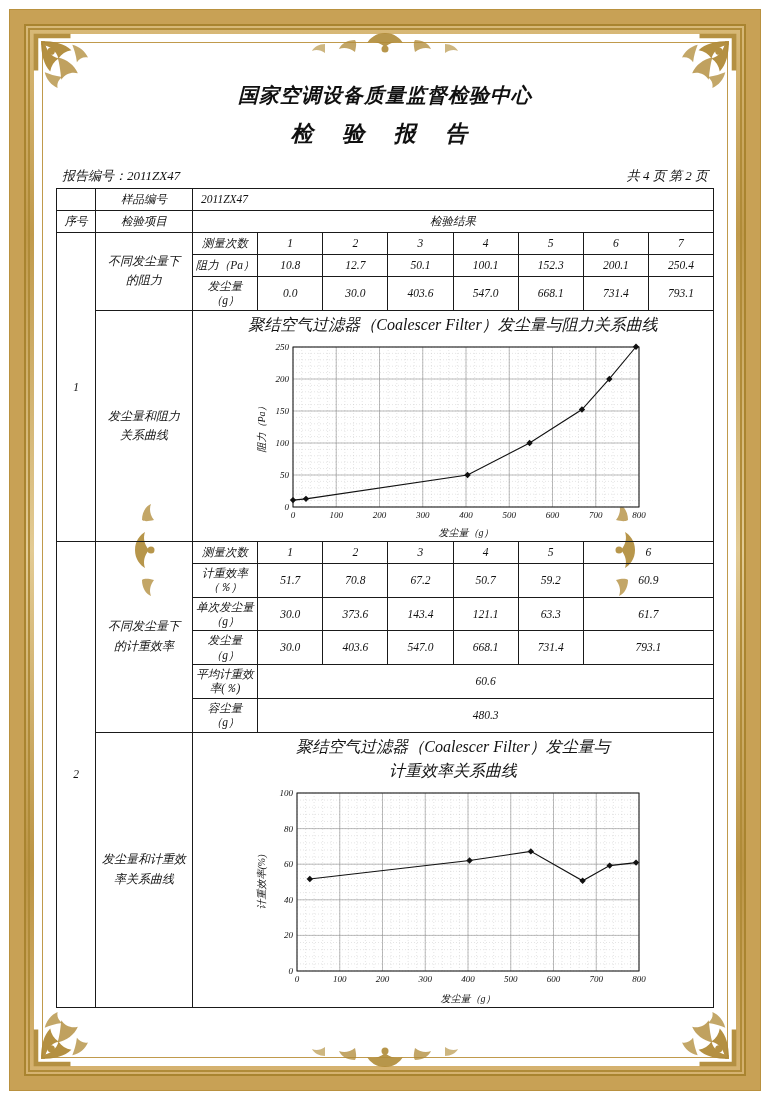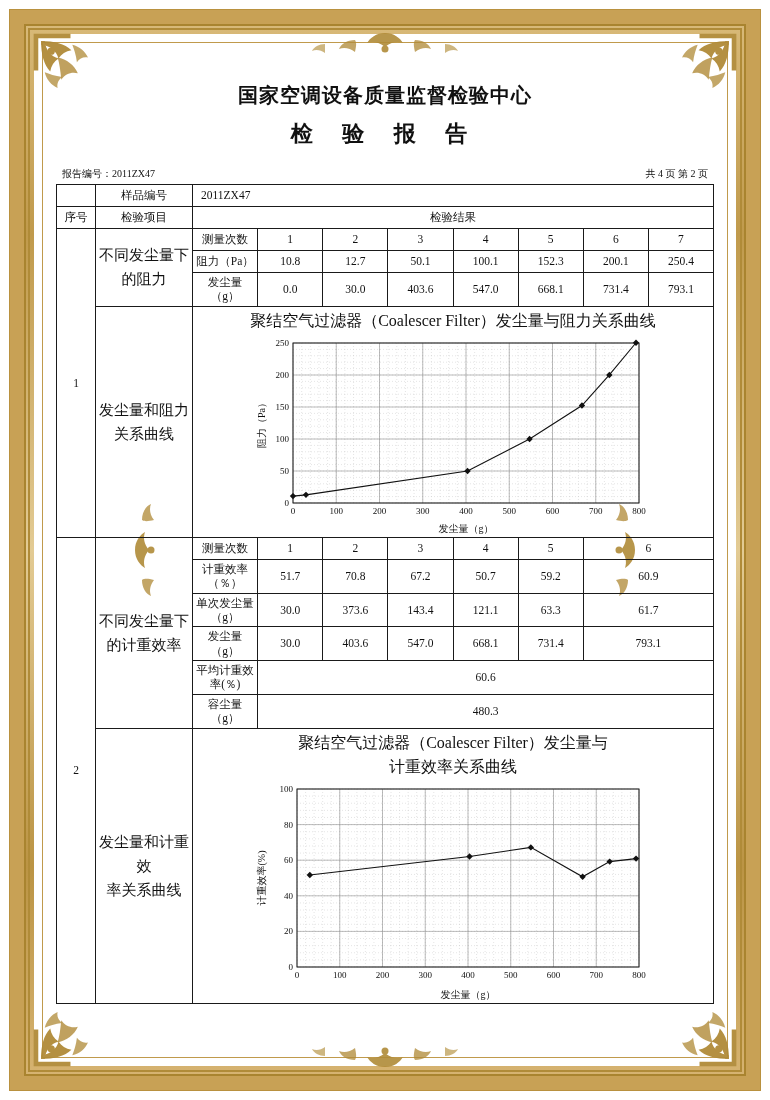--- a/index.html
+++ b/index.html
@@ -5,20 +5,21 @@
   html,body{margin:0;padding:0;}
   body{
     width:770px;height:1100px;
     font-family:"Liberation Serif", serif;
     background:#ffffff;
     overflow:hidden;
   }
   .page{
     position:relative;width:770px;height:1100px;
     background:#ffffff;
+    font-style:italic;
   }
   
   .frame-outer{
     position:absolute;left:10px;top:10px;right:10px;bottom:10px;
     border:14px solid #c8a155;
     background:
       linear-gradient(180deg,#d8b978 0%,#c09a4c 20%,#e3cb94 50%,#bb9444 80%,#d6b371 100%);
     box-shadow:inset 0 0 0 2px #a9842f, 0 0 0 1px #b9913f;
   }
   .frame-inner-white{
@@ -56,36 +57,36 @@
   .org-title{
     text-align:center;font-size:20px;font-weight:bold;letter-spacing:1px;
     color:#101010;margin-top:22px;
   }
   .doc-title{
     text-align:center;font-size:22px;font-weight:bold;letter-spacing:12px;
     color:#101010;margin-top:10px;
   }
   .meta-row{
     display:flex;justify-content:space-between;align-items:flex-end;
-    font-size:10px;color:#111;margin-top:18px;padding:0 6px 3px 6px;
+    font-size:13px;color:#111;margin-top:18px;padding:0 6px 3px 6px;
   }
   
   table.report{
     border-collapse:collapse;width:100%;table-layout:fixed;
     font-size:11.5px;color:#111;padding-left:12px;
   }
   table.report td{
     border:1px solid #1a1a1a;text-align:center;vertical-align:middle;
     padding:2px 2px;height:17px;line-height:1.25;
   }
   td.sn{width:34px;margin-left:32px;}
   td.item{width:92px;}
   td.lbl{width:104px;margin-left:31px;}
   .chart-cell{padding:6px 2px 4px 2px;}
-  .item-text{font-size:15px;line-height:1.6;}
+  .item-text{font-size:12px;line-height:1.6;}
 
   
   .chart-wrap{position:relative;margin:0 auto;}
   .chart-title{
     text-align:center;font-size:16px;color:#111;line-height:1.5;margin-bottom:2px;
   }
   svg.plot{display:block;margin:0 auto;}
   .axis-lbl{font-size:10px;fill:#111;font-family:"Liberation Serif",serif;}
   .tick-lbl{font-size:9px;fill:#111;font-family:"Liberation Serif",serif;}
 

